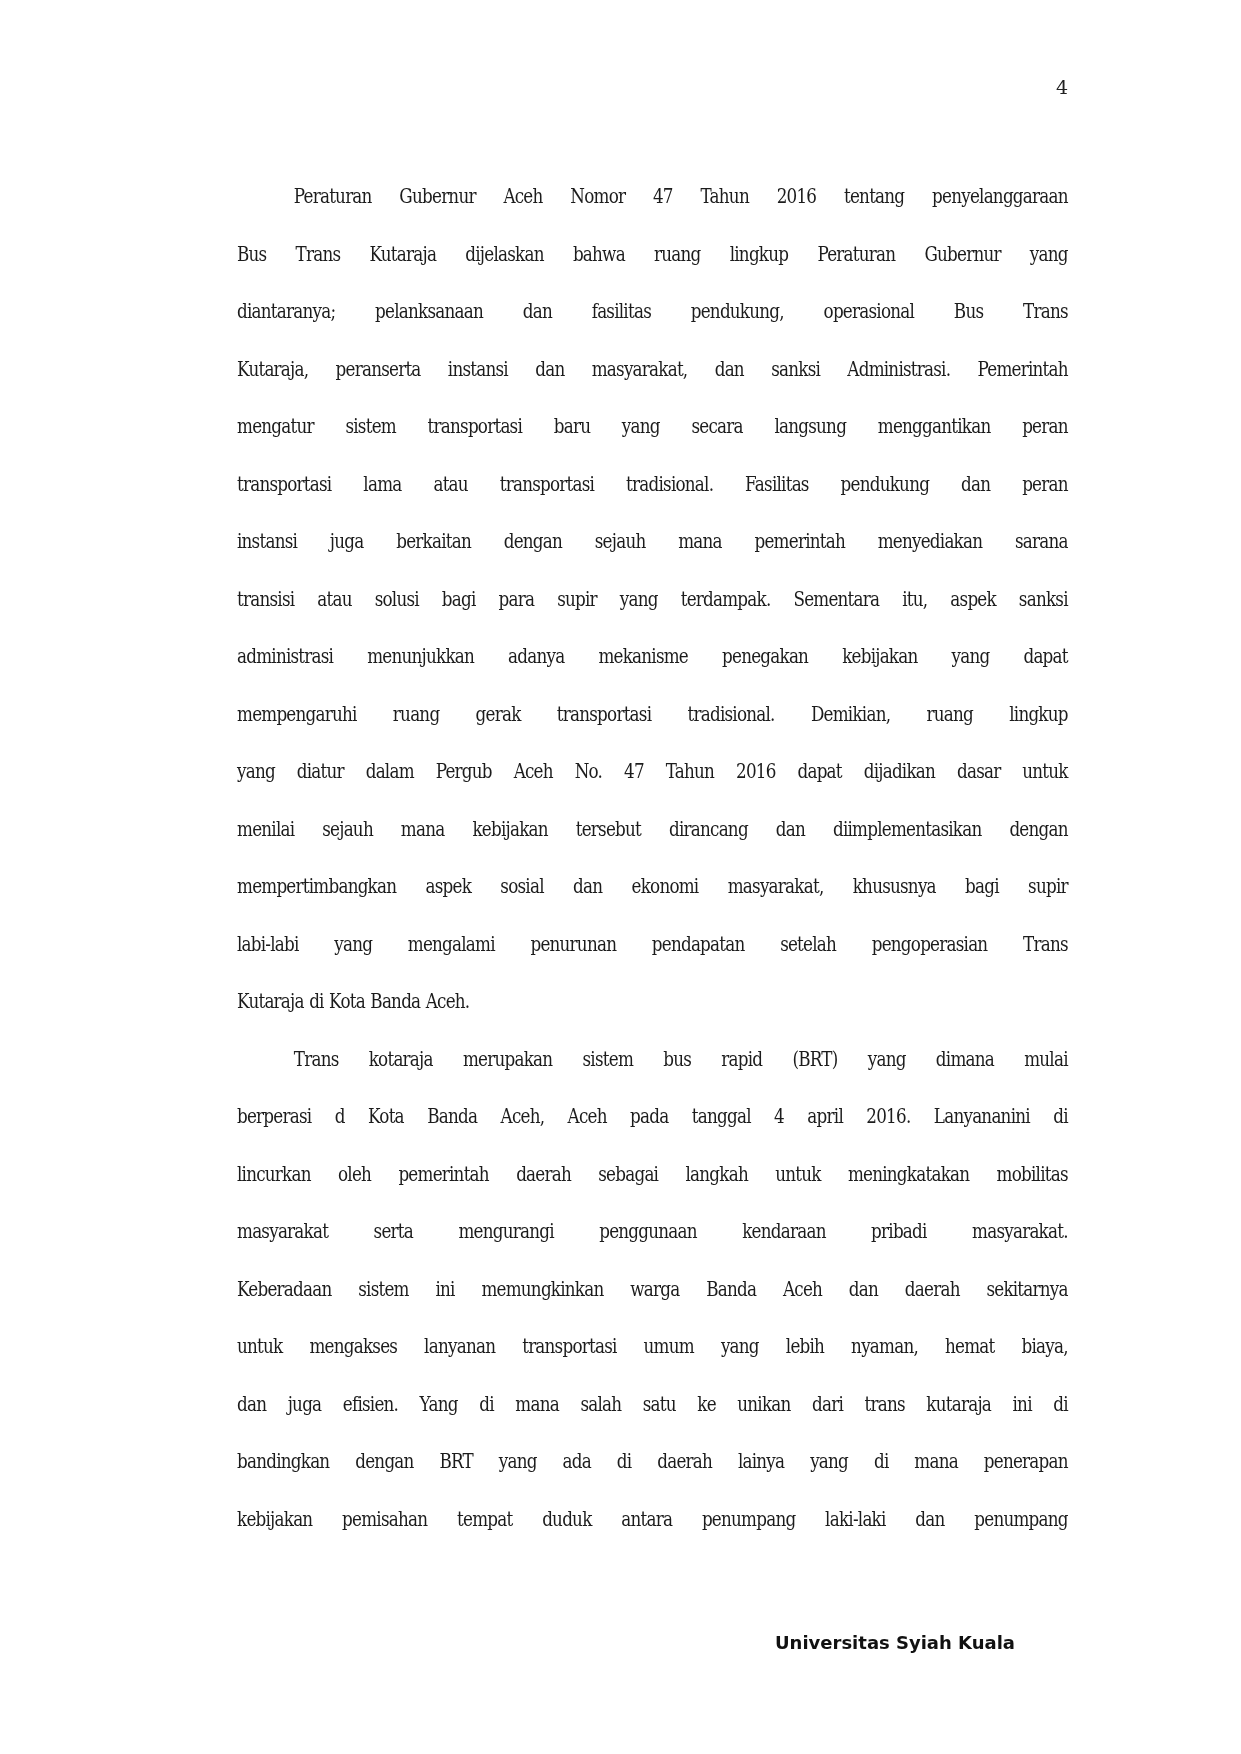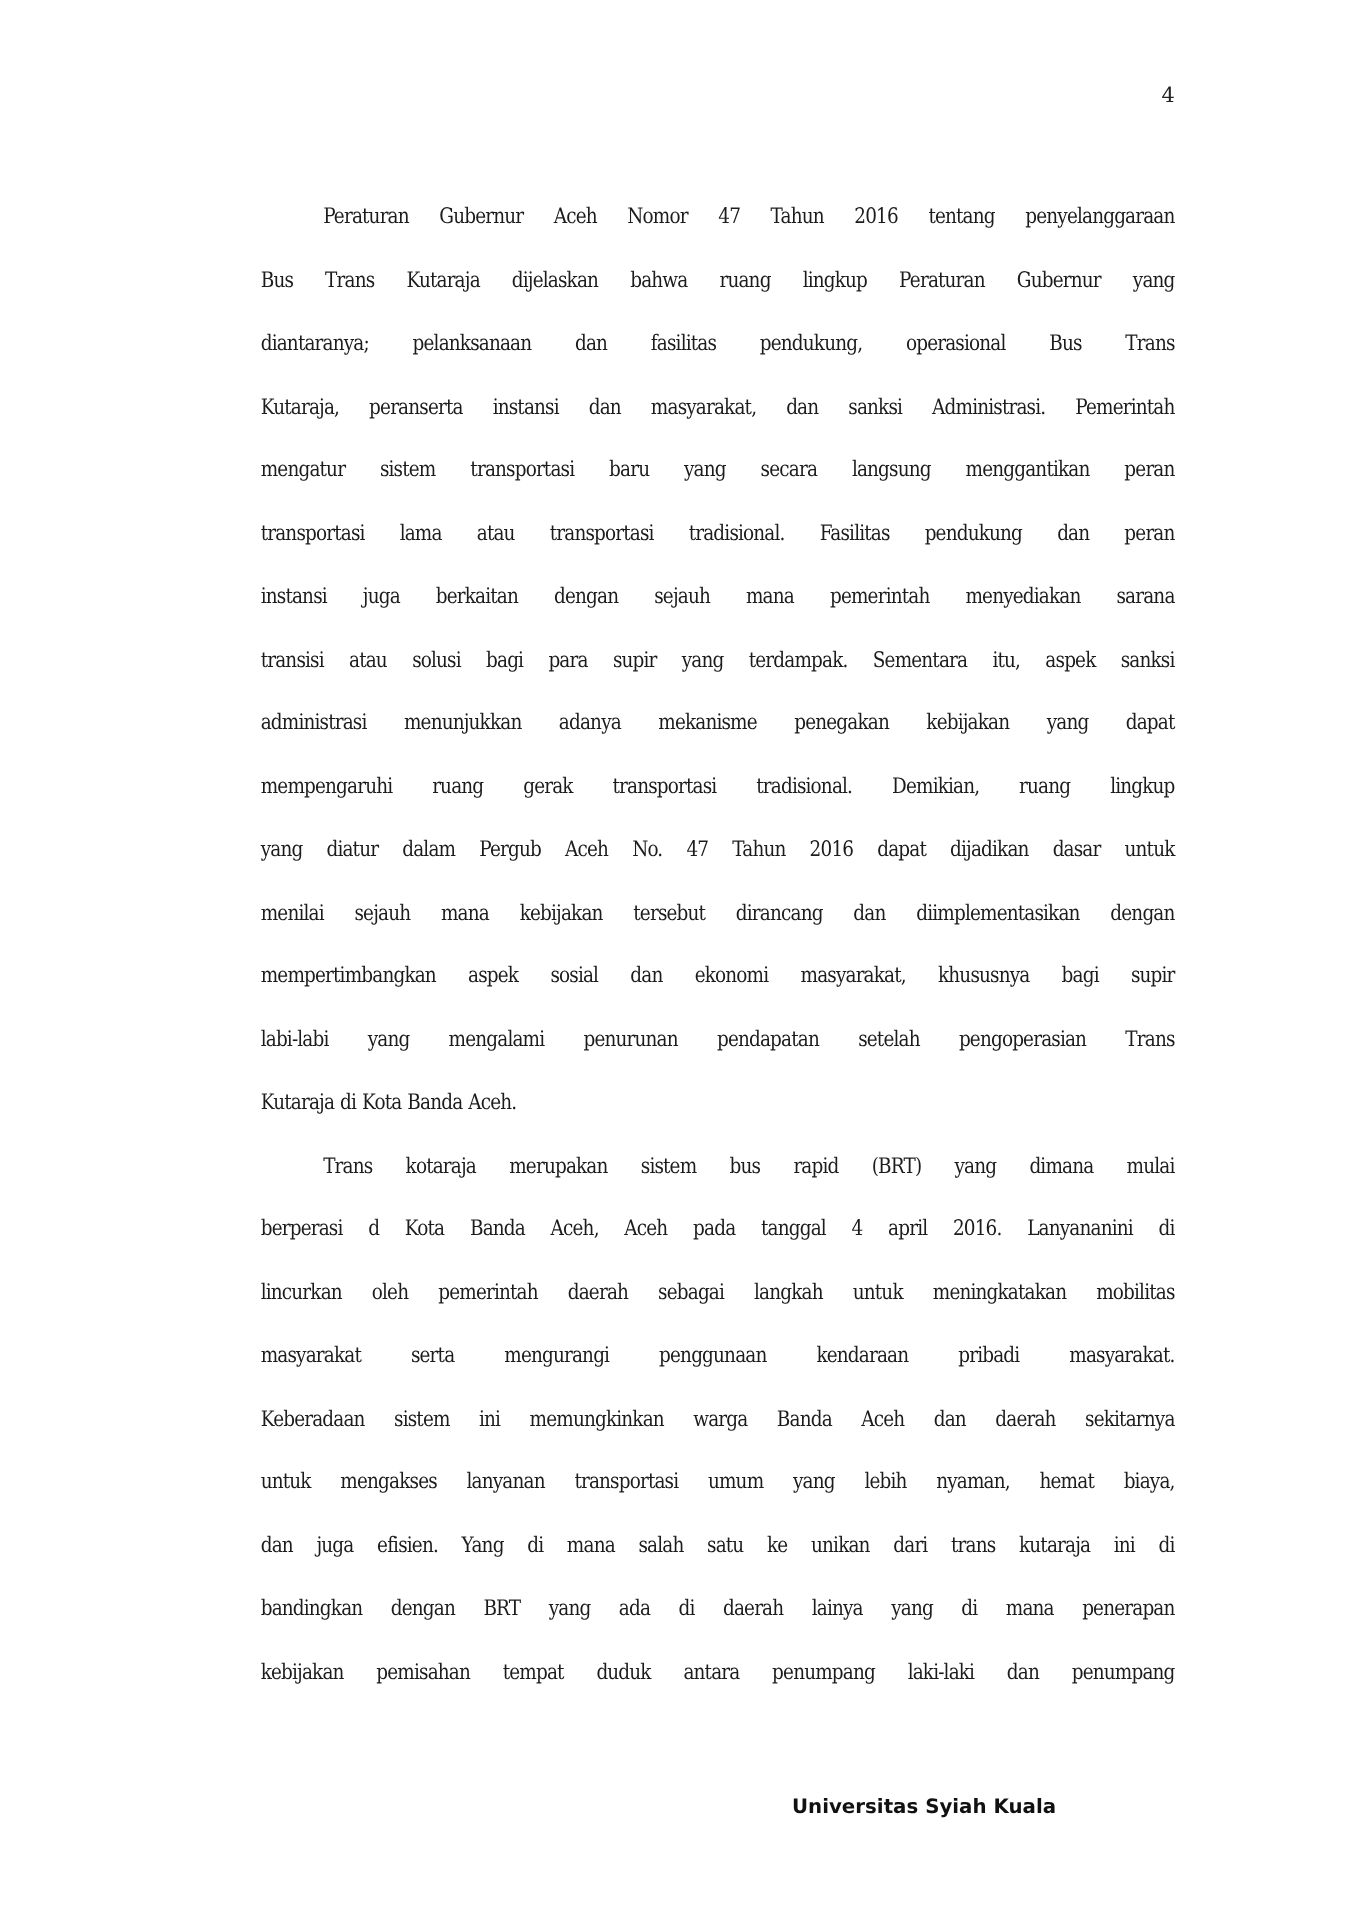--- a/index.html
+++ b/index.html
@@ -51,21 +51,21 @@
   }
   .line.indent {
     padding-left: 66px;
     width: 900px;
   }
   .footer {
     position: absolute;
     top: 1632px;
     left: 720px;
     width: 350px;
-    text-align: left;
+    text-align: center;
     font-family: "DejaVu Sans", sans-serif;
     font-weight: bold;
     font-size: 18px;
     color: #111;
   }
 </style>
 </head>
 <body>
 
 <div class="page-number">4</div>

